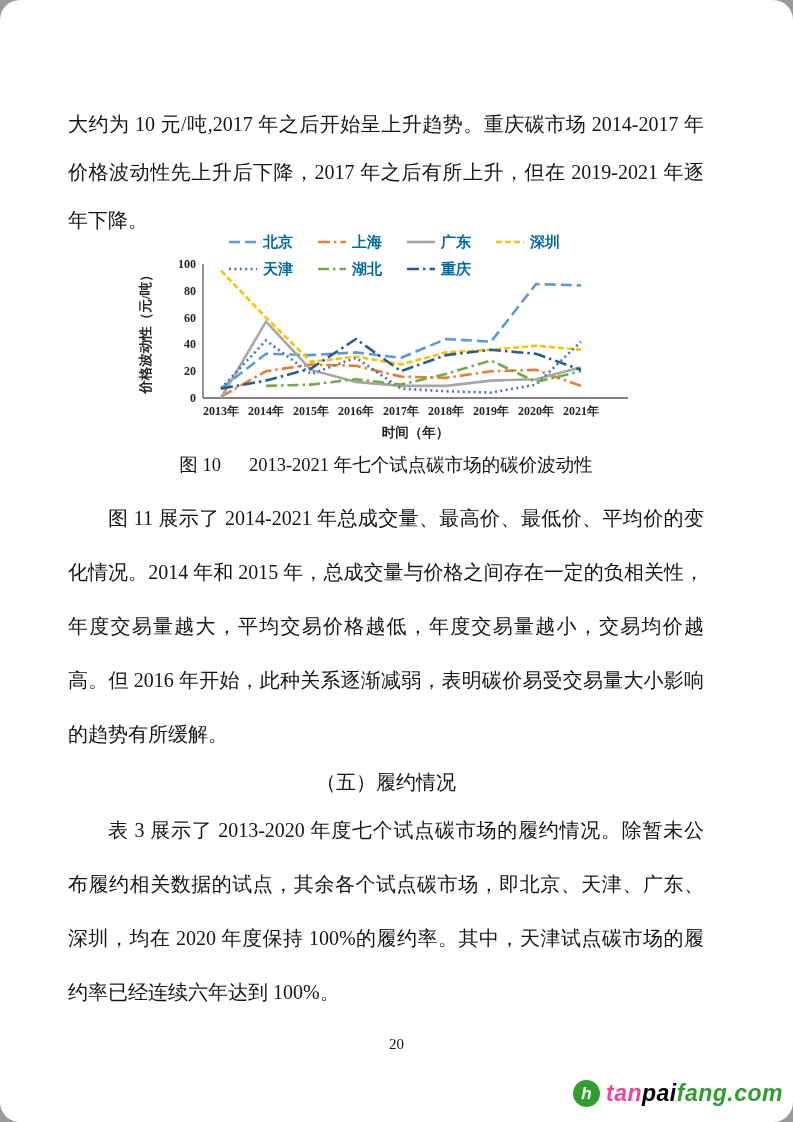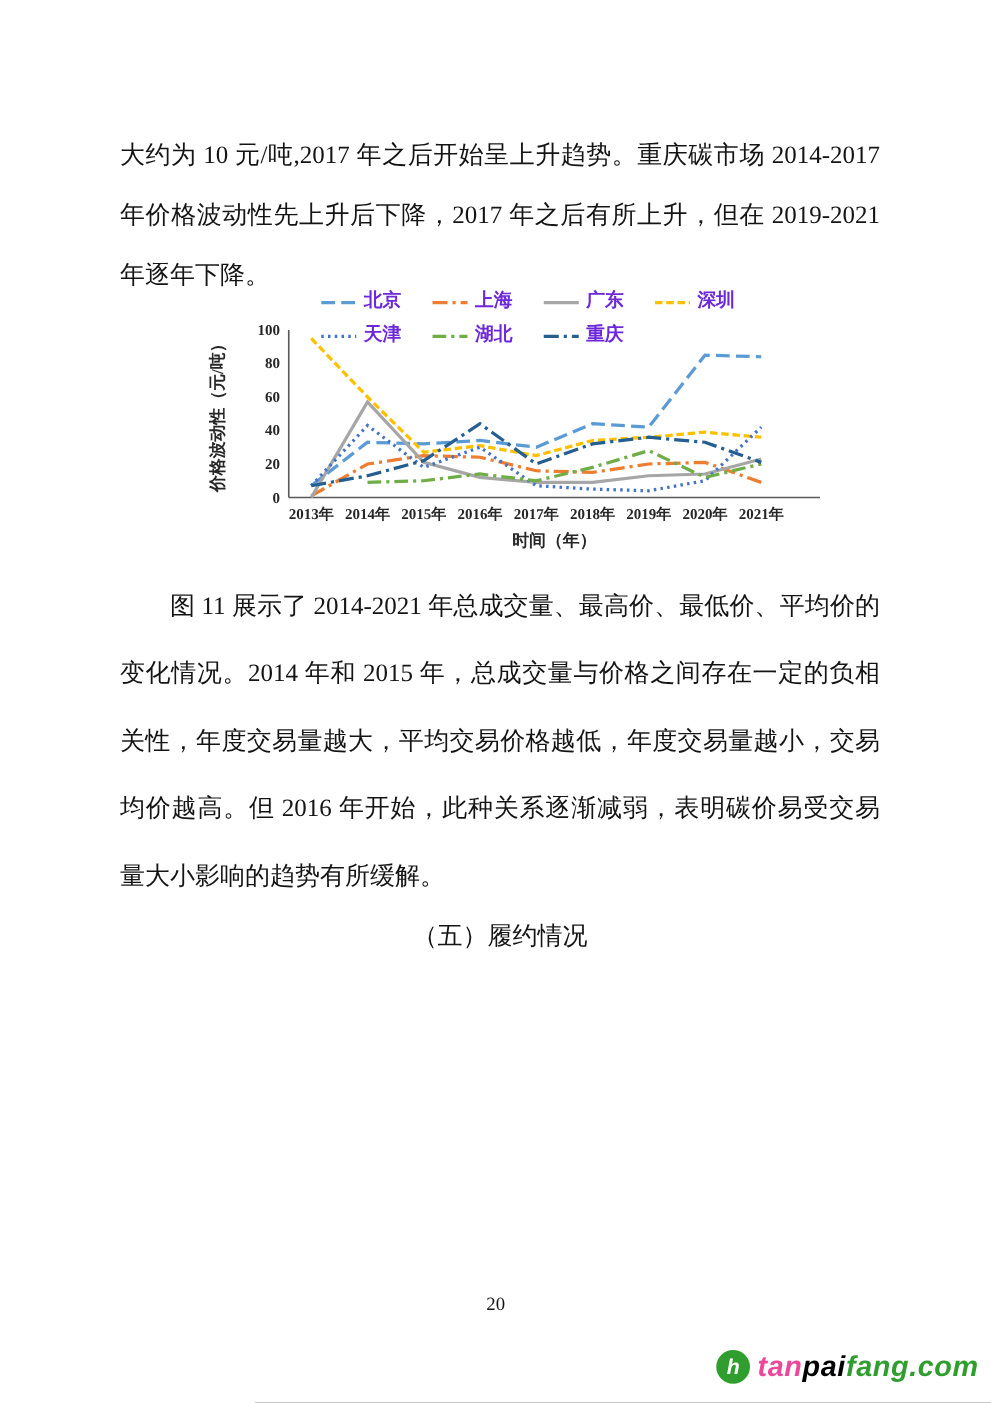--- a/index.html
+++ b/index.html
@@ -1,37 +1,38 @@
 <!DOCTYPE html>
 <html><head>
 <meta charset="utf-8">
 <style>
   * { margin:0; padding:0; box-sizing:border-box; }
   html,body { background:#9a9a9a; }
   .page {
     width:793px; height:1122px; background:#ffffff; margin:0 auto;
     position:relative; overflow:hidden;
     font-family:"Liberation Serif","DejaVu Serif",serif; color:#141414;
-    padding:100px 89px 0 96px;
+    padding:100px 89px 0 68px;
+    border-radius:20px;
   }
   .para { font-size:20px; text-align:justify; }
   .lh48 { line-height:48px; }
   .lh42 { line-height:54px; }
   .indent { text-indent:2em; }
   .heading { font-size:20px; line-height:42px; font-weight:normal;text-align:center; }
 
   .chart-figure { position:relative; width:500px; margin:4px 0 14px 68px; }
   .legend {
     position:absolute; top:-18px; left:92px; width:400px;
     display:flex; flex-wrap:wrap; column-gap:24px; row-gap:3px; z-index:2;
   }
   .legend-item { display:flex; align-items:center; gap:5px; line-height:24px; }
   .legend-label {
-    font-size:15px; font-weight:bold; color:#6d28d9;
-    font-family:Liberation Mono, monospace;
+    font-size:15px; font-weight:bold; color:#0369a1;
+    font-family:Liberation Serif, serif;
   }
   .chart-svg { display:block; }
   .tick { font-size:12px; font-weight:bold; fill:#262626;
           font-family:"Liberation Serif","DejaVu Serif",serif; }
   .axis-label { font-size:13.5px; font-weight:bold; fill:#262626;
           font-family:"Liberation Serif","DejaVu Serif",serif; }
   figcaption { text-align:center; font-size:18.5px; margin-top:8px; color:#141414; }
   .caption-label { margin-right:28px; }
 
   .page-number { position:absolute; left:0; right:0; top:1036px; text-align:center; font-size:15px; }
@@ -121,26 +122,30 @@
         <polyline points="85,140.6 130,105.8 175,107.1 220,104.4 265,109.8 310,91.0 355,93.7 400,36.1 445,37.4" fill="none" stroke="#5B9BD5" stroke-width="2.6" stroke-dasharray="11,5"></polyline>
         <polyline points="85,148.7 130,123.2 175,116.5 220,117.8 265,128.6 310,129.9 355,123.2 400,121.9 445,137.9" fill="none" stroke="#ED7D31" stroke-width="2.6" stroke-dasharray="12,4,2.5,4"></polyline>
         <polyline points="85,150.0 130,73.6 175,121.9 220,133.9 265,137.9 310,137.9 355,132.6 400,131.2 445,119.2" fill="none" stroke="#A6A6A6" stroke-width="2.6"></polyline>
         <polyline points="85,22.7 130,69.6 175,113.8 220,108.5 265,116.5 310,104.4 355,101.8 400,97.7 445,101.8" fill="none" stroke="#FFC000" stroke-width="2.6" stroke-dasharray="6,3"></polyline>
         <polyline points="85,140.6 130,92.4 175,125.9 220,109.8 265,140.6 310,143.3 355,144.6 400,136.6 445,93.7" fill="none" stroke="#4472C4" stroke-width="2.6" stroke-dasharray="2,3.4"></polyline>
         <polyline points="130,137.9 175,136.6 220,131.2 265,136.6 310,125.9 355,112.5 400,133.9 445,123.2" fill="none" stroke="#70AD47" stroke-width="2.6" stroke-dasharray="11,4,2.5,4"></polyline>
         <polyline points="85,140.6 130,132.6 175,120.5 220,91.0 265,123.2 310,107.1 355,101.8 400,105.8 445,121.9" fill="none" stroke="#255E91" stroke-width="2.6" stroke-dasharray="12,4,2.5,4"></polyline>
         <text class="axis-label" x="279.5" y="189" text-anchor="middle">时间（年）</text>
         <text class="axis-label" transform="translate(14,83) rotate(-90)" text-anchor="middle">价格波动性（元/吨）</text>
       </svg>
+    <figcaption>
+      <span class="caption-label">图 10</span><span>2013-2021 年七个试点碳市场的碳价波动性</span>
+    </figcaption>
   </figure>
 
   <p class="para lh42 indent">图 11 展示了 2014-2021 年总成交量、最高价、最低价、平均价的变化情况。2014 年和 2015 年，总成交量与价格之间存在一定的负相关性，年度交易量越大，平均交易价格越低，年度交易量越小，交易均价越高。但 2016 年开始，此种关系逐渐减弱，表明碳价易受交易量大小影响的趋势有所缓解。</p>
 
   <h3 class="heading">（五）履约情况</h3>
 
+  <p class="para lh42 indent">表 3 展示了 2013-2020 年度七个试点碳市场的履约情况。除暂未公布履约相关数据的试点，其余各个试点碳市场，即北京、天津、广东、深圳，均在 2020 年度保持 100%的履约率。其中，天津试点碳市场的履约率已经连续六年达到 100%。</p>
 
 
   <div class="page-number">20</div>
 
   <div class="site-logo">
     <span class="logo-icon" style="background: rgb(47, 158, 47);">
       <span>h</span>
     </span>
     <span class="logo-text"><span style="color: #ec4899;">tan</span><span style="color: #000000;">pai</span><span style="color: rgb(47, 158, 47); margin-top: 21px;">fang.com</span></span>
   </div>

